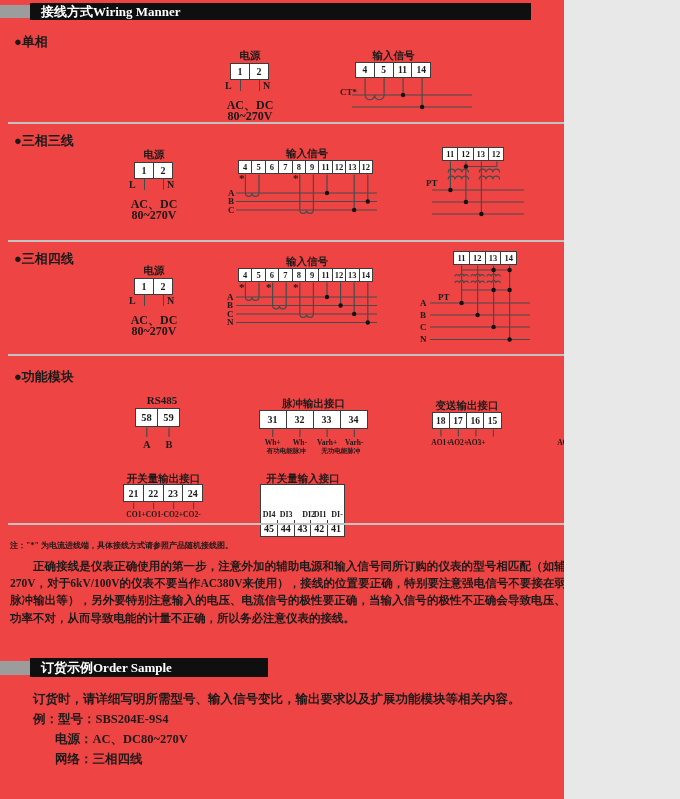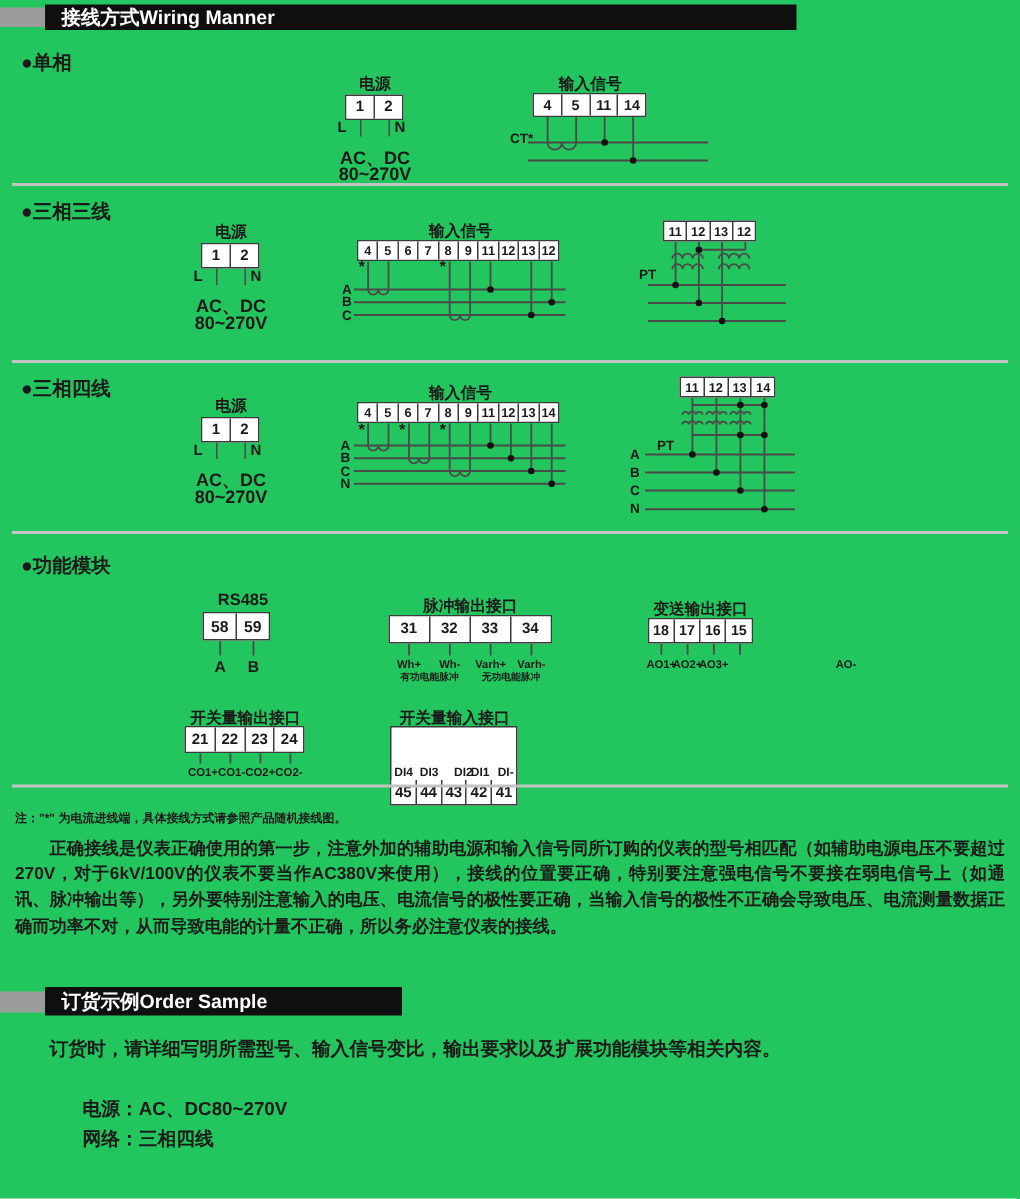--- a/index.html
+++ b/index.html
@@ -1,17 +1,17 @@
 <!DOCTYPE html>
 <html><head>
 <meta charset="utf-8">
 <style>
   html,body{margin:0;padding:0;background:#e8e8e8;}
-  .page{position:relative;width:680px;height:799px;background:#22c55e;overflow:hidden;
-        font-family:Liberation Sans, sans-serif;color:#1a1a1a;}
+  .page{position:relative;width:564px;height:799px;background:#ef4444;overflow:hidden;
+        font-family:Liberation Serif, serif;color:#1a1a1a;}
   .bar-gray{position:absolute;background:#9c9c9c;}
   .bar-black{position:absolute;background:#0f0f0f;color:#fff;font-weight:bold;font-size:13px;}
   .bar-black span{padding-left:11px;}
   .sec-label{position:absolute;font-weight:bold;font-size:13px;white-space:nowrap;}
   .divider{position:absolute;left:8px;width:664px;height:2px;background:#c3c3c3;}
   .strip{position:absolute;display:inline-flex;border:1.3px solid #3b3b3b;background:#fff;}
   .tcell{display:flex;align-items:center;justify-content:center;font-weight:bold;
          border-left:1.3px solid #3b3b3b;background:#fff;}
   .tcell:first-child{border-left:none;}
   .s-pw .tcell{width:18px;height:15px;font-size:10px;}
@@ -314,18 +314,19 @@
 
   <div class="note-text">注："*" 为电流进线端，具体接线方式请参照产品随机接线图。</div>
   <div class="para">正确接线是仪表正确使用的第一步，注意外加的辅助电源和输入信号同所订购的仪表的型号相匹配（如辅助电源电压不要超过270V，对于6kV/100V的仪表不要当作AC380V来使用），接线的位置要正确，特别要注意强电信号不要接在弱电信号上（如通讯、脉冲输出等），另外要特别注意输入的电压、电流信号的极性要正确，当输入信号的极性不正确会导致电压、电流测量数据正确而功率不对，从而导致电能的计量不正确，所以务必注意仪表的接线。</div>
 
   <div class="bar-gray" style="left:0;top:661px;width:30px;height:14px;"></div>
   <div class="bar-black" style="left:30px;top:658px;width:238px;height:19px;line-height:19px;">
     <span>订货示例Order Sample</span>
   </div>
 
   <div class="order-intro">订货时，请详细写明所需型号、输入信号变比，输出要求以及扩展功能模块等相关内容。</div>
+  <div class="order-example">例：型号：SBS204E-9S4</div>
   <div class="order-details">
       <span class="order-line">电源：AC、DC80~270V</span>
       <span class="order-line">网络：三相四线</span>
     </div>
 
 </div>
 
 </body></html>

